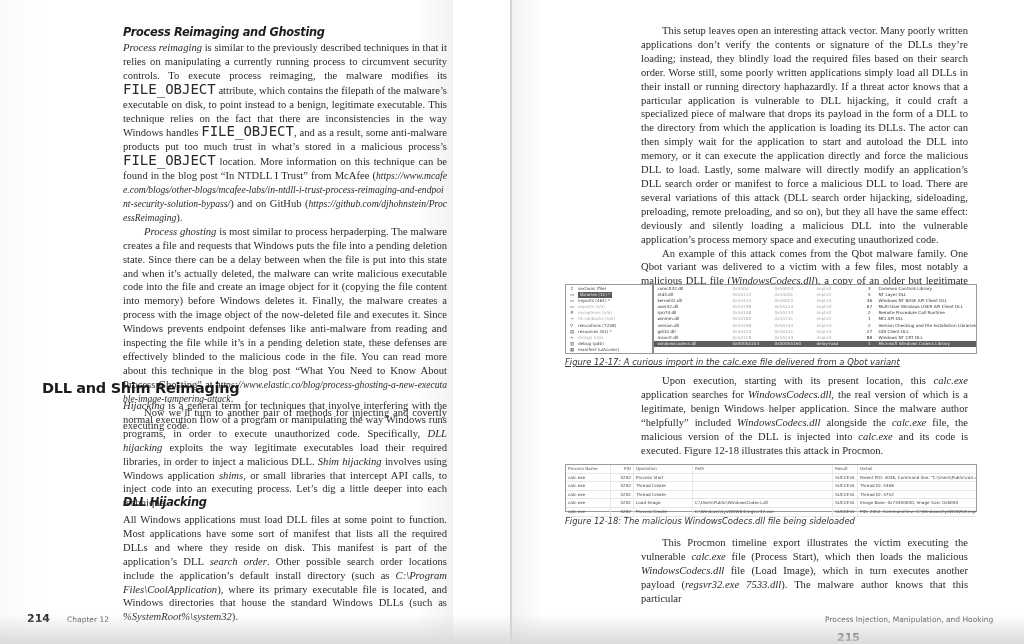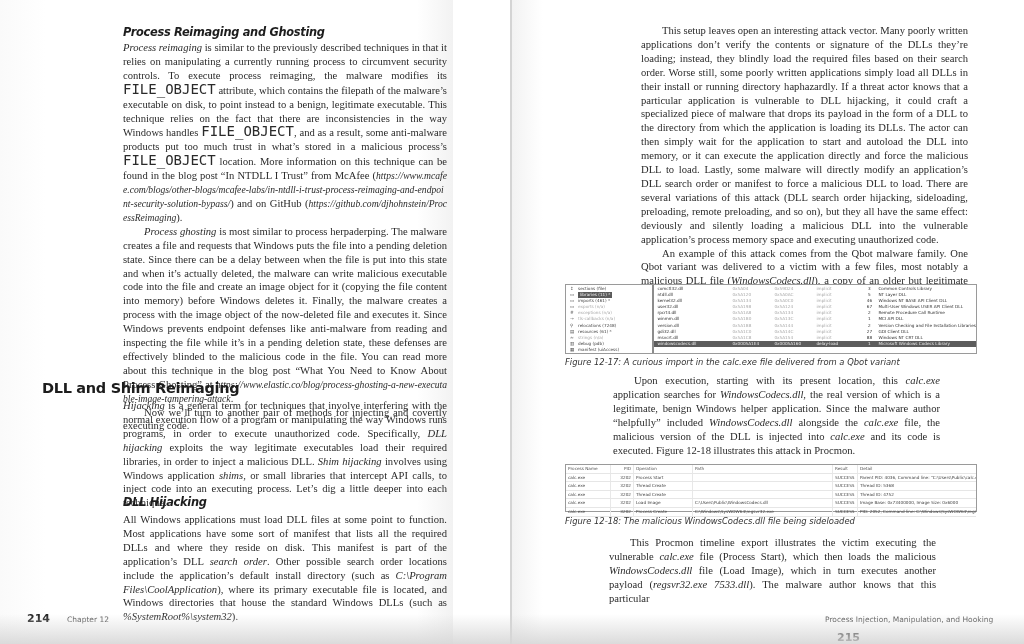--- a/index.html
+++ b/index.html
@@ -222,23 +222,23 @@
       <div class="row hl">
         <span class="c1">windowscodecs.dll</span>
         <span class="c2">0x0005A1E4</span>
         <span class="c3">0x0005A160</span>
         <span class="c4">delay-load</span>
         <span class="c5">1</span>
         <span class="c6">Microsoft Windows Codecs Library</span>
       </div>
     </div>
 </div>
-<div class="caption" style="left:565px; top:357px;">Figure 12-17: A curious import in the calc.exe file delivered from a Qbot variant</div>
-
-<div class="text" style="left:613px; top:374px; width:327px;">
+<div class="caption" style="left:565px; top:357px;text-decoration:underline;">Figure 12-17: A curious import in the calc.exe file delivered from a Qbot variant</div>
+
+<div class="text" style="left:641px; top:374px; width:327px;">
   <p class="indent"><span>Upon execution, starting with its present location, this </span><i>calc.exe</i><span> application searches for </span><i>WindowsCodecs.dll</i><span>, the real version of which is a legitimate, benign Windows helper application. Since the malware author “helpfully” included </span><i>WindowsCodecs.dll</i><span> alongside the </span><i>calc.exe</i><span> file, the malicious version of the DLL is injected into </span><i>calc.exe</i><span> and its code is executed. Figure 12-18 illustrates this attack in Procmon.</span></p>
 </div>
 
 <div class="fig18" id="fig18">
     <div class="row head">
       <span class="c1">Process Name</span>
       <span class="c2">PID</span>
       <span class="c3">Operation</span>
       <span class="c4">Path</span>
       <span class="c5">Result</span>
@@ -280,21 +280,21 @@
       <span class="c1">calc.exe</span>
       <span class="c2">3202</span>
       <span class="c3">Process Create</span>
       <span class="c4">C:\Windows\SysWOW64\regsvr32.exe</span>
       <span class="c5">SUCCESS</span>
       <span class="c6">PID: 2052, Command line: C:\Windows\SysWOW64\regsvr32.exe 7533.dll</span>
     </div>
   </div>
 <div class="caption" style="left:565px; top:516px;">Figure 12-18: The malicious WindowsCodecs.dll file being sideloaded</div>
 
-<div class="text" style="left:609px; top:536px; width:327px;">
+<div class="text" style="left:641px; top:536px; width:327px;">
   <p class="indent"><span>This Procmon timeline export illustrates the victim executing the vulnerable </span><i>calc.exe</i><span> file (Process Start), which then loads the malicious </span><i>WindowsCodecs.dll</i><span> file (Load Image), which in turn executes another payload (</span><i>regsvr32.exe 7533.dll</i><span>). The malware author knows that this particular</span></p>
 </div>
 
 <div class="folio" style="left:825px;">
   <span class="run">Process Injection, Manipulation, and Hooking</span>
   <span class="num" style="margin-left:12px;">215</span>
 </div>
 
 <div class="bottom-shade"></div>
 

